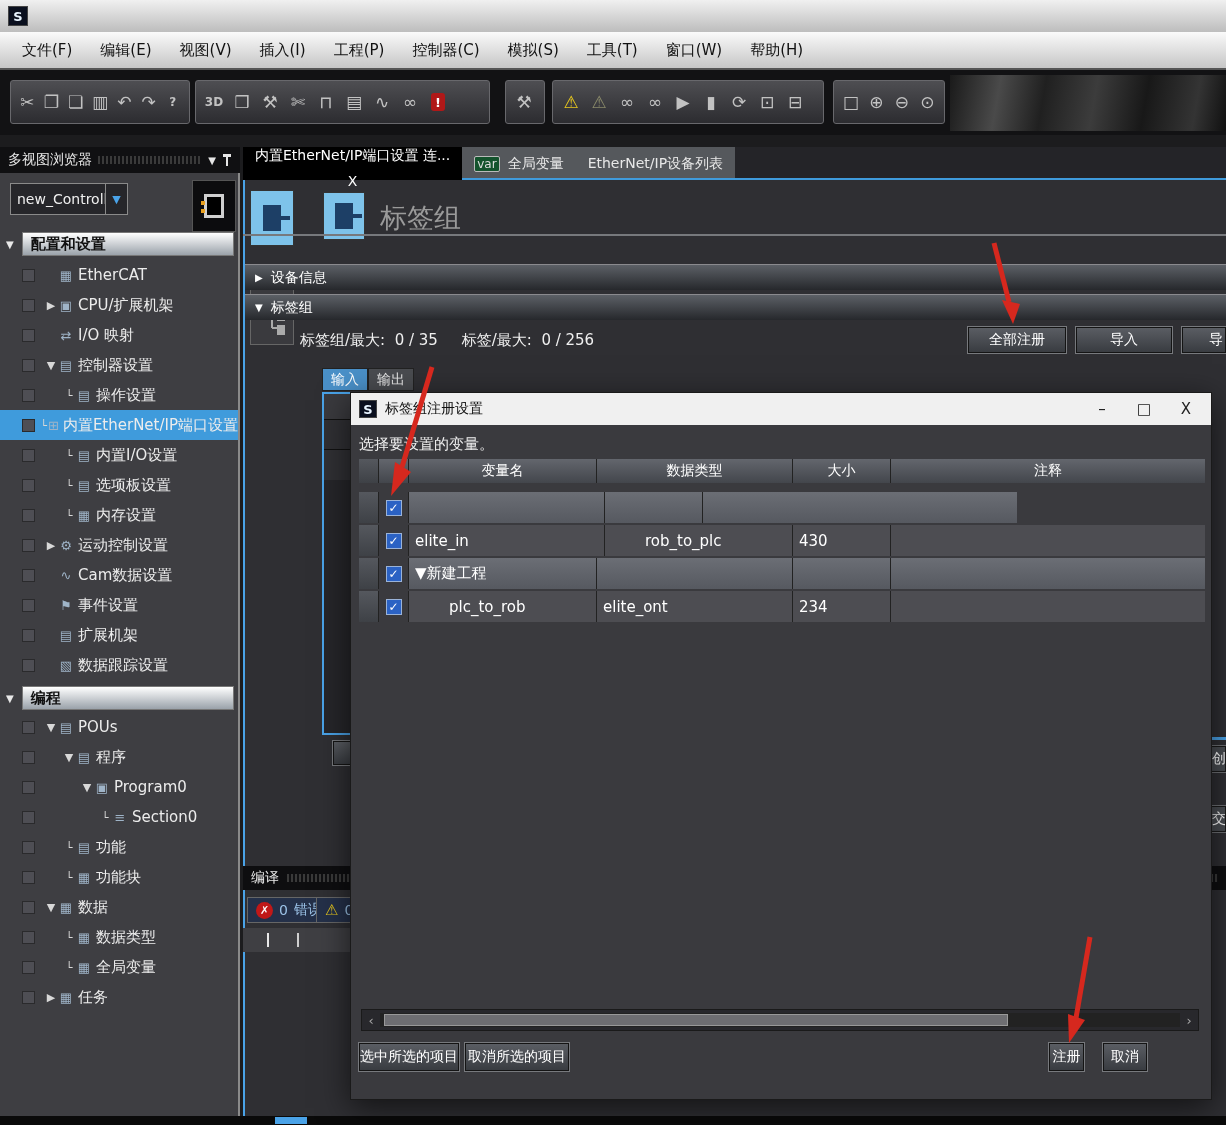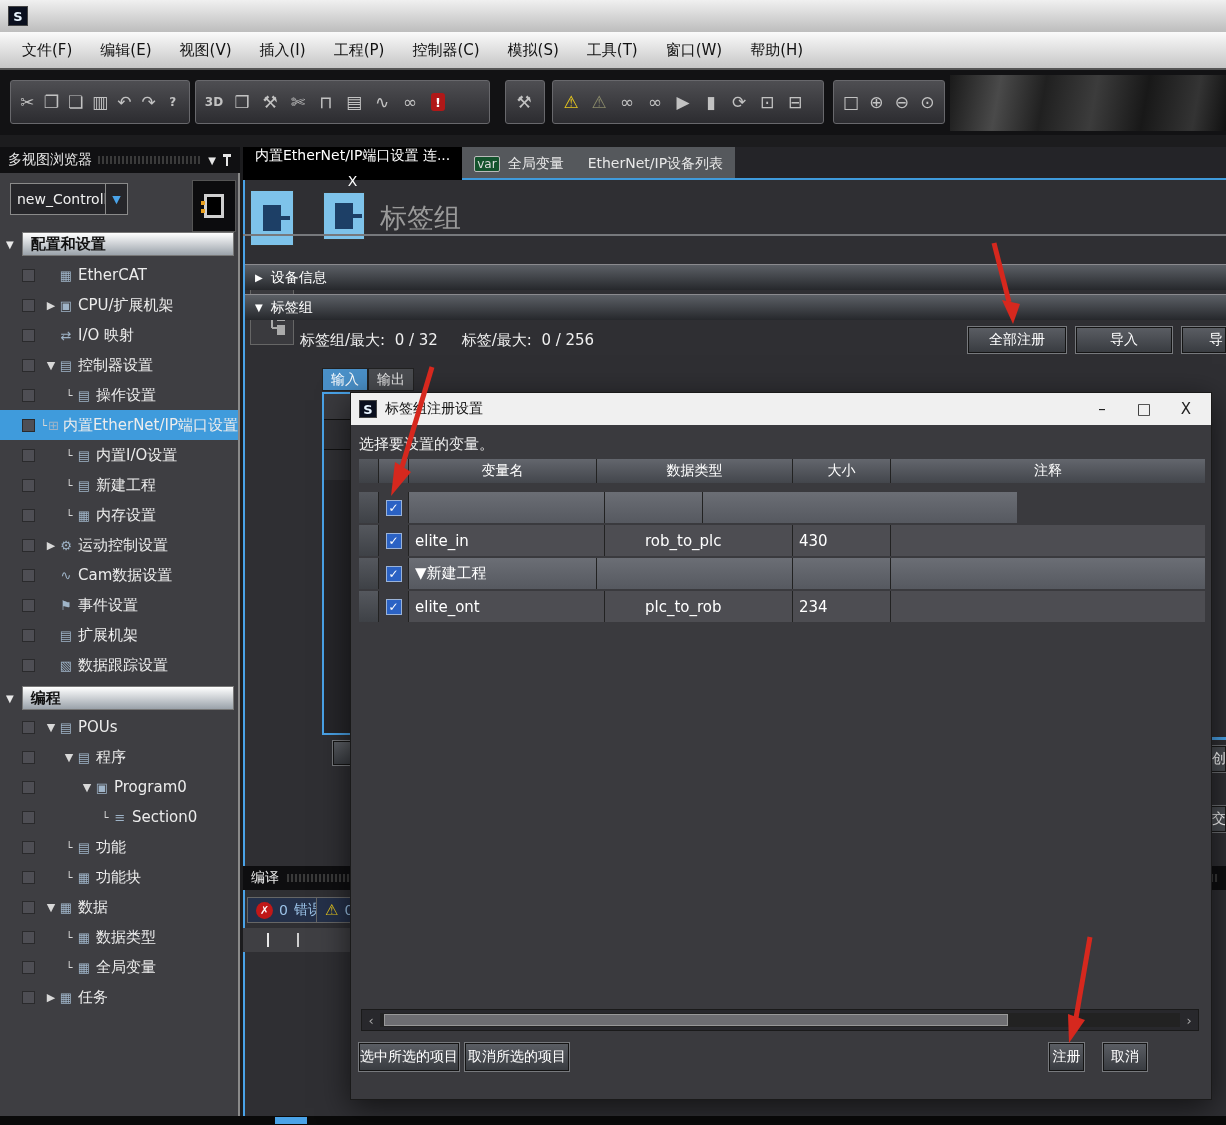--- a/index.html
+++ b/index.html
@@ -230,21 +230,21 @@
         <span style="width:62px;"></span>
         <span class="tpre">└</span>
         <span class="tico">▤</span>
         <span class="tlab">内置I/O设置</span>
       </div>
     <div class="trow">
         <span class="sq"></span>
         <span style="width:62px;"></span>
         <span class="tpre">└</span>
         <span class="tico">▤</span>
-        <span class="tlab">新建工程</span>
+        <span class="tlab">选项板设置</span>
       </div>
     <div class="trow">
         <span class="sq"></span>
         <span style="width:62px;"></span>
         <span class="tpre">└</span>
         <span class="tico">▦</span>
         <span class="tlab">内存设置</span>
       </div>
     <div class="trow">
         <span class="sq"></span>
@@ -401,21 +401,21 @@
   <div class="abs sectionbar" style="left:245px;top:264px;width:981px;">
     <span style="font-size:10px;">▶</span>
     <span>设备信息</span>
   </div>
   <div class="abs sectionbar" style="left:245px;top:294px;width:981px;">
     <span style="font-size:10px;">▼</span>
     <span>标签组</span>
   </div>
 
   <div class="abs statstxt" style="left:300px;top:331px;">
-    <span>标签组/最大:</span>&nbsp;&nbsp;<span>0  /  32</span>
+    <span>标签组/最大:</span>&nbsp;&nbsp;<span>0  /  35</span>
     &nbsp;&nbsp;&nbsp;&nbsp;<span>标签/最大:</span>&nbsp;&nbsp;<span>0  /  256</span>
   </div>
   <div class="abs btn" style="left:968px;top:327px;width:98px;height:26px;">全部注册</div>
   <div class="abs btn" style="left:1076px;top:327px;width:96px;height:26px;">导入</div>
   <div class="abs btn" style="left:1182px;top:327px;width:44px;height:26px;justify-content:flex-end;padding-right:2px;">导</div>
 
   <div class="abs" style="left:322px;top:368px;display:flex;">
     <span class="iotab active">输入</span>
     <span class="iotab">输出</span>
   </div>
@@ -503,22 +503,22 @@
         <div class="dcell c-name">▼新建工程</div>
         <div class="dcell c-type"></div>
         <div class="dcell c-size"></div>
         <div class="dcell c-comment"></div>
       </div>
       <div class="drow rdata">
         <div class="rowhdr"></div>
         <div class="cbcell">
             <span class="cb">✓</span>
           </div>
+        <div class="dcell c-name" style="padding-left:40px;">plc_to_rob</div>
         <div class="dcell c-type">elite_ont</div>
-        <div class="dcell c-name" style="padding-left:40px;">plc_to_rob</div>
         <div class="dcell c-size">234</div>
         <div class="dcell c-comment"></div>
       </div>
     </div>
 
     <div class="scrollwrap">
       <span class="sarrow">‹</span>
       <span class="strack">
           <span class="sthumb"></span>
         </span>

